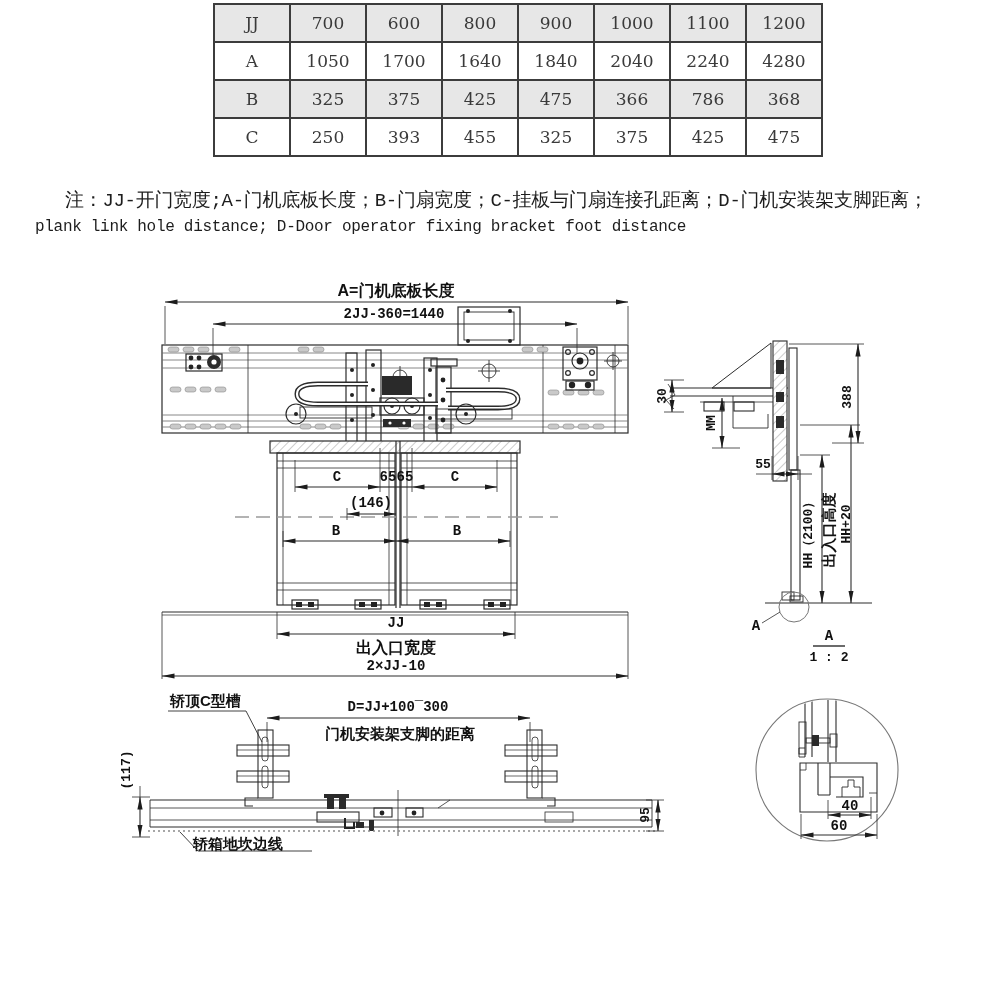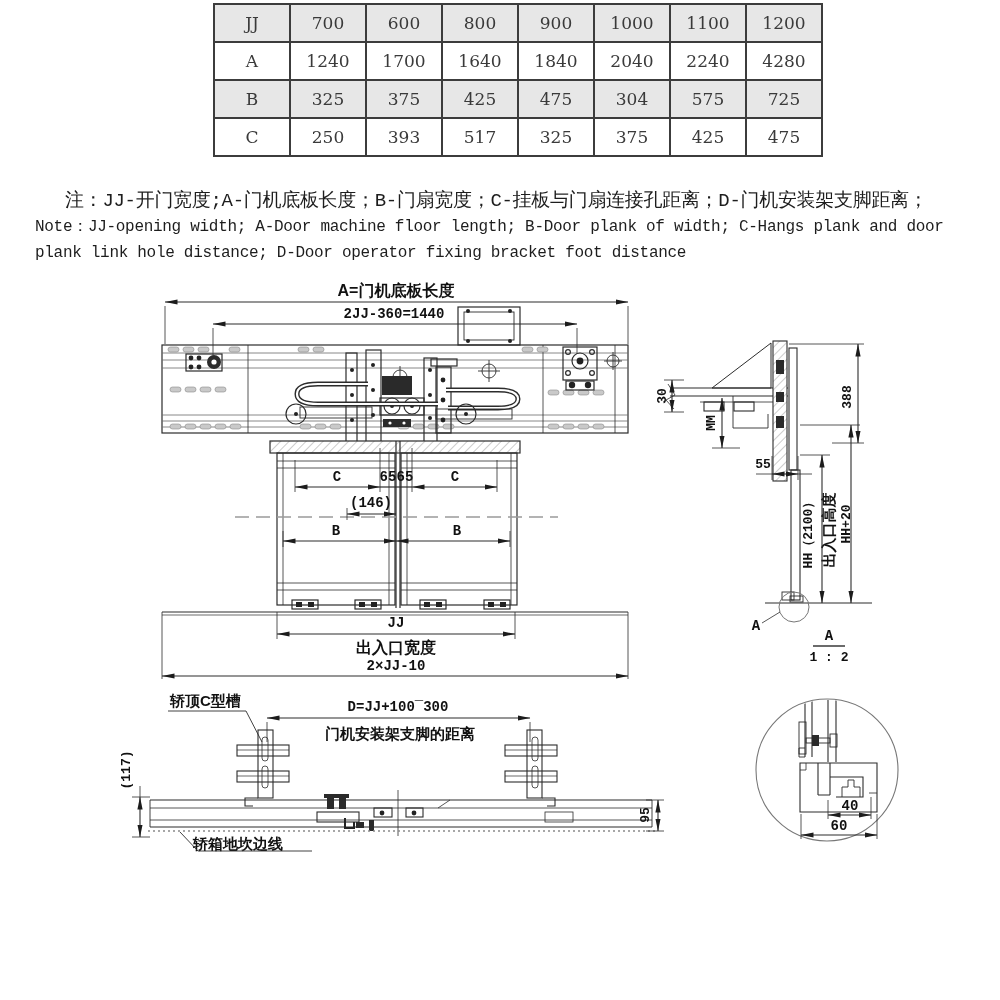--- a/index.html
+++ b/index.html
@@ -36,54 +36,53 @@
       <td>700</td>
       <td>600</td>
       <td>800</td>
       <td>900</td>
       <td>1000</td>
       <td>1100</td>
       <td>1200</td>
     </tr>
     <tr class="plain">
       <td>A</td>
-      <td>1240</td>
+      <td>1050</td>
       <td>1700</td>
       <td>1640</td>
       <td>1840</td>
       <td>2040</td>
       <td>2240</td>
       <td>4280</td>
     </tr>
     <tr class="shaded">
       <td>B</td>
       <td>325</td>
       <td>375</td>
       <td>425</td>
       <td>475</td>
-      <td>304</td>
-      <td>575</td>
-      <td>725</td>
+      <td>366</td>
+      <td>786</td>
+      <td>368</td>
     </tr>
     <tr class="plain">
       <td>C</td>
       <td>250</td>
       <td>393</td>
-      <td>517</td>
+      <td>455</td>
       <td>325</td>
       <td>375</td>
       <td>425</td>
       <td>475</td>
     </tr>
   </tbody>
     </table>
 
   <div class="notes">
     <div class="cnline">注：JJ-开门宽度;A-门机底板长度；B-门扇宽度；C-挂板与门扇连接孔距离；D-门机安装架支脚距离；</div>
-    <div>Note：JJ-opening width; A-Door machine floor length; B-Door plank of width; C-Hangs plank and door</div>
     <div>plank link hole distance; D-Door operator fixing bracket foot distance</div>
   </div>
 
   <svg class="draw" width="1000" height="724" viewBox="0 276 1000 724">
     <defs>
       <marker id="arr" viewBox="0 -3.2 13 6.4" refX="12.5" refY="0" markerWidth="13" markerHeight="6.4" markerUnits="userSpaceOnUse" orient="auto-start-reverse">
         <path d="M12.8,0 L0,2.6 L0,-2.6 Z" fill="#1c1c1c"></path>
       </marker>
       <pattern id="hatch" width="6" height="6" patternUnits="userSpaceOnUse" patternTransform="rotate(45)">
         <rect width="6" height="6" fill="#fff"></rect>

